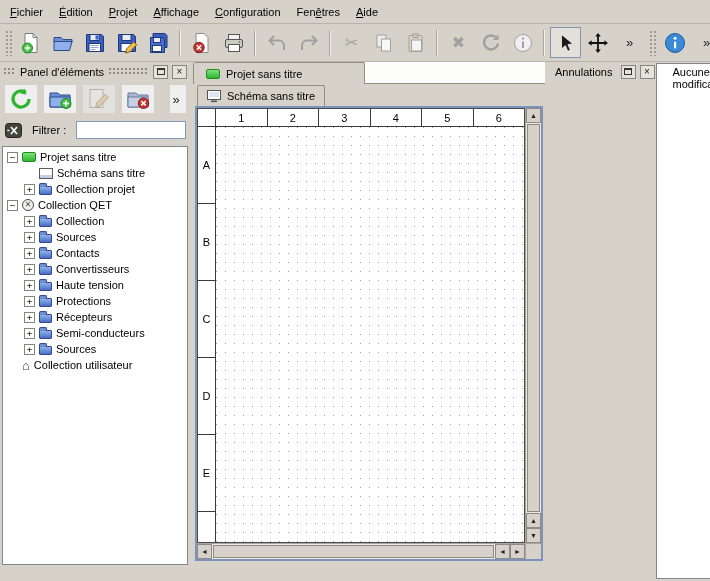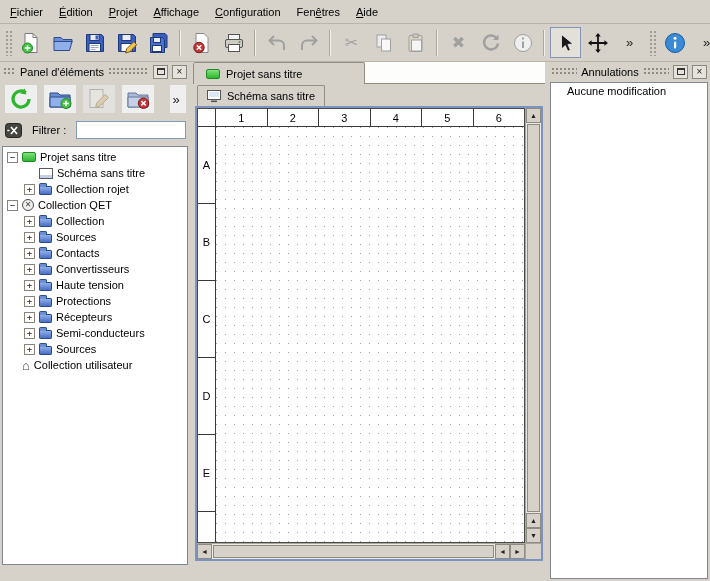--- a/index.html
+++ b/index.html
@@ -19,21 +19,21 @@
   .tb-btn svg{width:22px;height:22px;display:block}
   .tb-btn.pressed{border:1px solid #8694b4;background:#e3e0d9}
   .tb-spacer{flex:1}
   .glyph{font-size:16px;color:#a0a0a0;line-height:1}
   .chev{font-size:13px;color:#222;line-height:1}
 
   
   .main{position:absolute;top:62px;left:0;right:0;bottom:0;display:flex}
   .splitter{width:3px;flex:none}
   .dock-left{width:190px;flex:none;display:flex;flex-direction:column;padding:1px 2px 16px}
-  .dock-right{width:162px;flex:none;display:flex;flex-direction:column;padding:1px 2px 2px}
+  .dock-right{width:162px;flex:none;display:flex;flex-direction:row;padding:1px 2px 2px}
   .center{flex:1;min-width:0;display:flex;flex-direction:column}
 
   
   .panel-header{height:17px;display:flex;align-items:center;gap:4px;padding:0 1px;margin-bottom:2px}
   .grip{height:9px;background-image:radial-gradient(#8f8a80 40%,transparent 41%);background-size:4px 4px}
   .grip.lead{width:13px;flex:none}
   .grip.fill{flex:1}
   .panel-title{white-space:nowrap}
   .ph-btn{width:15px;height:14px;flex:none;border:1px solid #8a877e;background:#e6e3dc;display:flex;align-items:center;justify-content:center;font-size:10px;line-height:1;color:#222}
   .float-glyph{width:8px;height:7px;border:1px solid #333;border-top-width:2px;display:block}
@@ -319,21 +319,21 @@
         <span>Projet sans titre</span>
       </div>
       <div class="tree-row lvl1">
         <span class="exp-spacer"></span>
         <span class="ti ti-schema"></span>
         <span>Schéma sans titre</span>
       </div>
       <div class="tree-row lvl1">
         <span class="expander">+</span>
         <span class="ti ti-folder"></span>
-        <span>Collection rojet</span>
+        <span>Collection projet</span>
       </div>
       <div class="tree-row">
         <span class="expander">−</span>
         <span class="ti ti-qet">✕</span>
         <span>Collection QET</span>
       </div>
       <div class="tree-row lvl1">
         <span class="expander">+</span>
         <span class="ti ti-folder"></span>
         <span>Collection</span>

